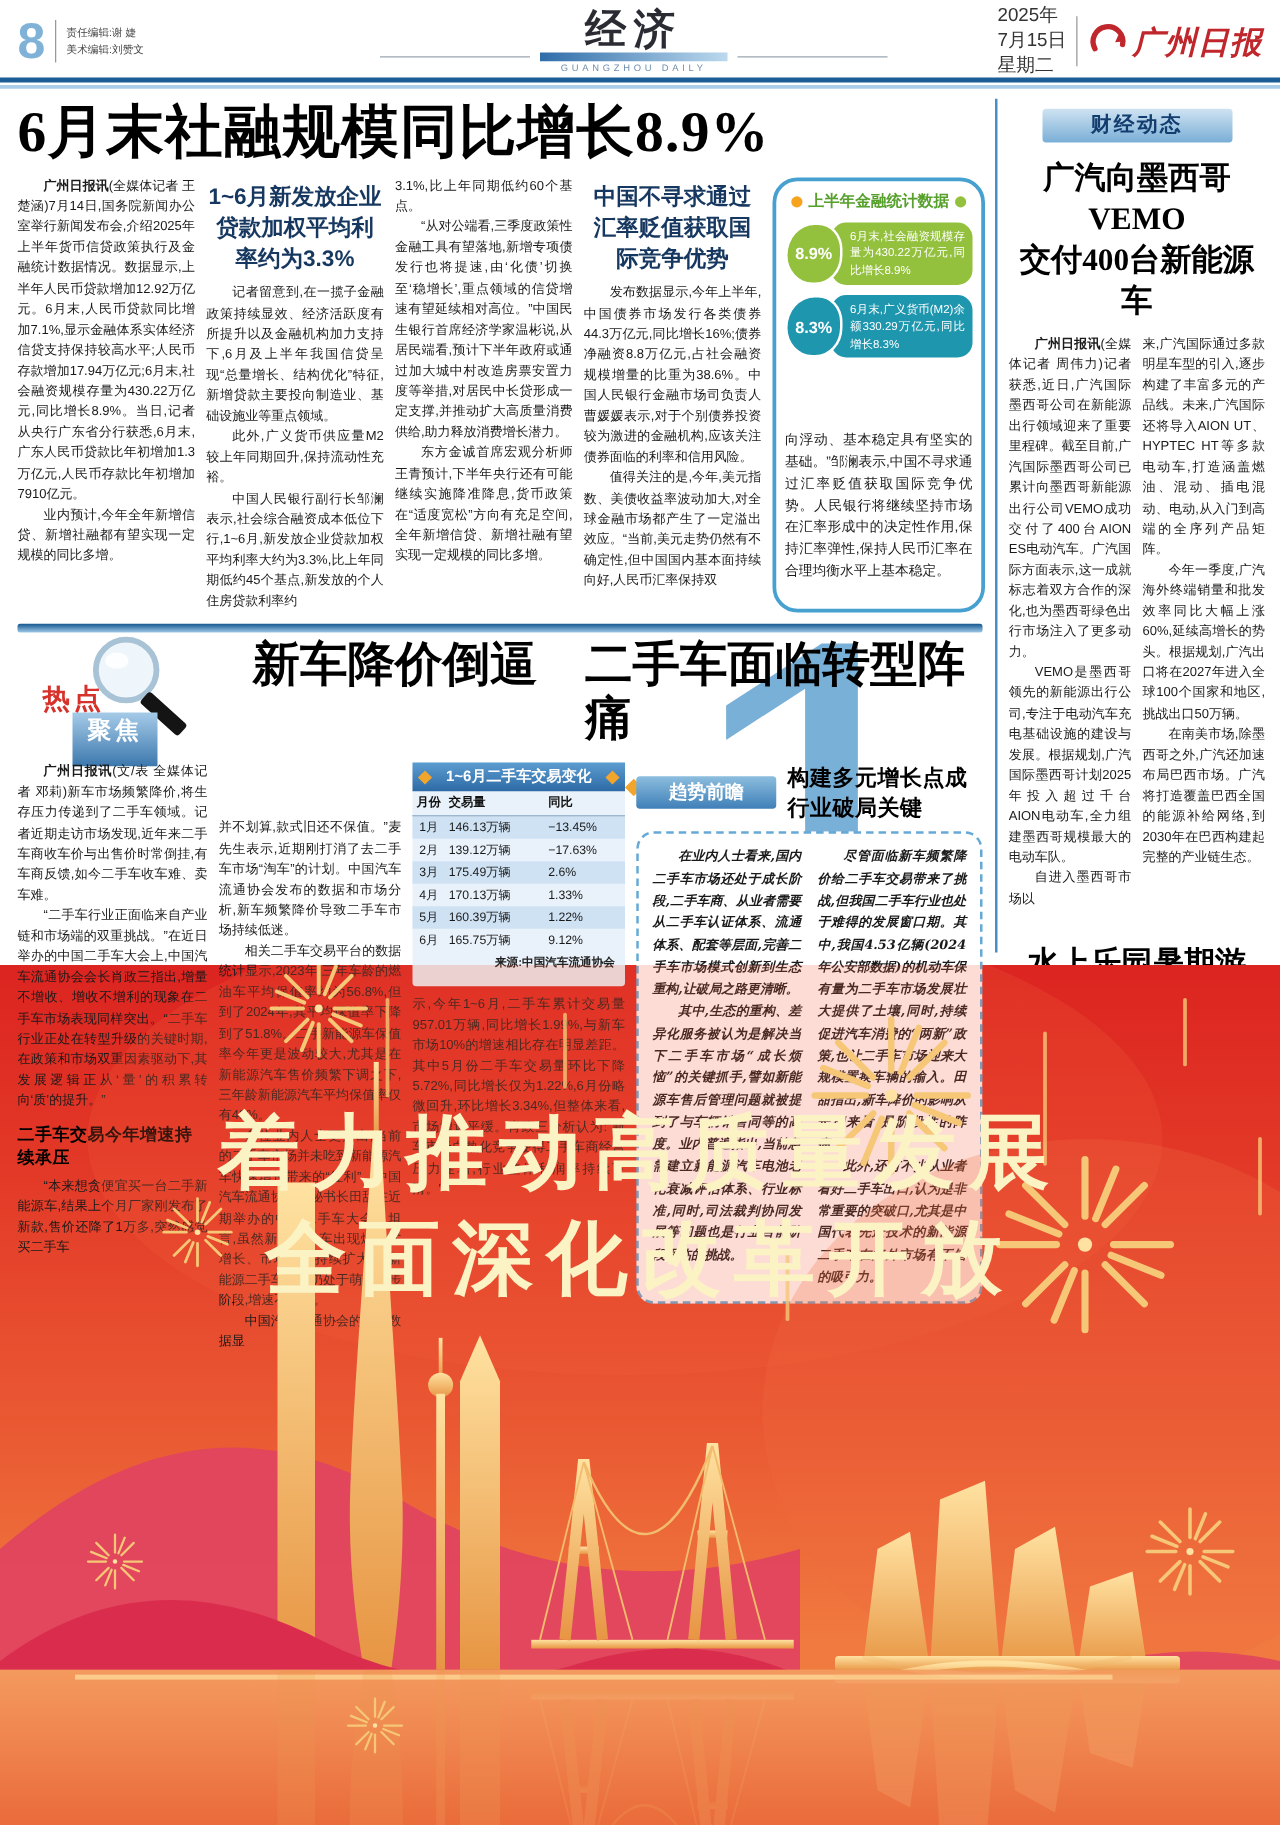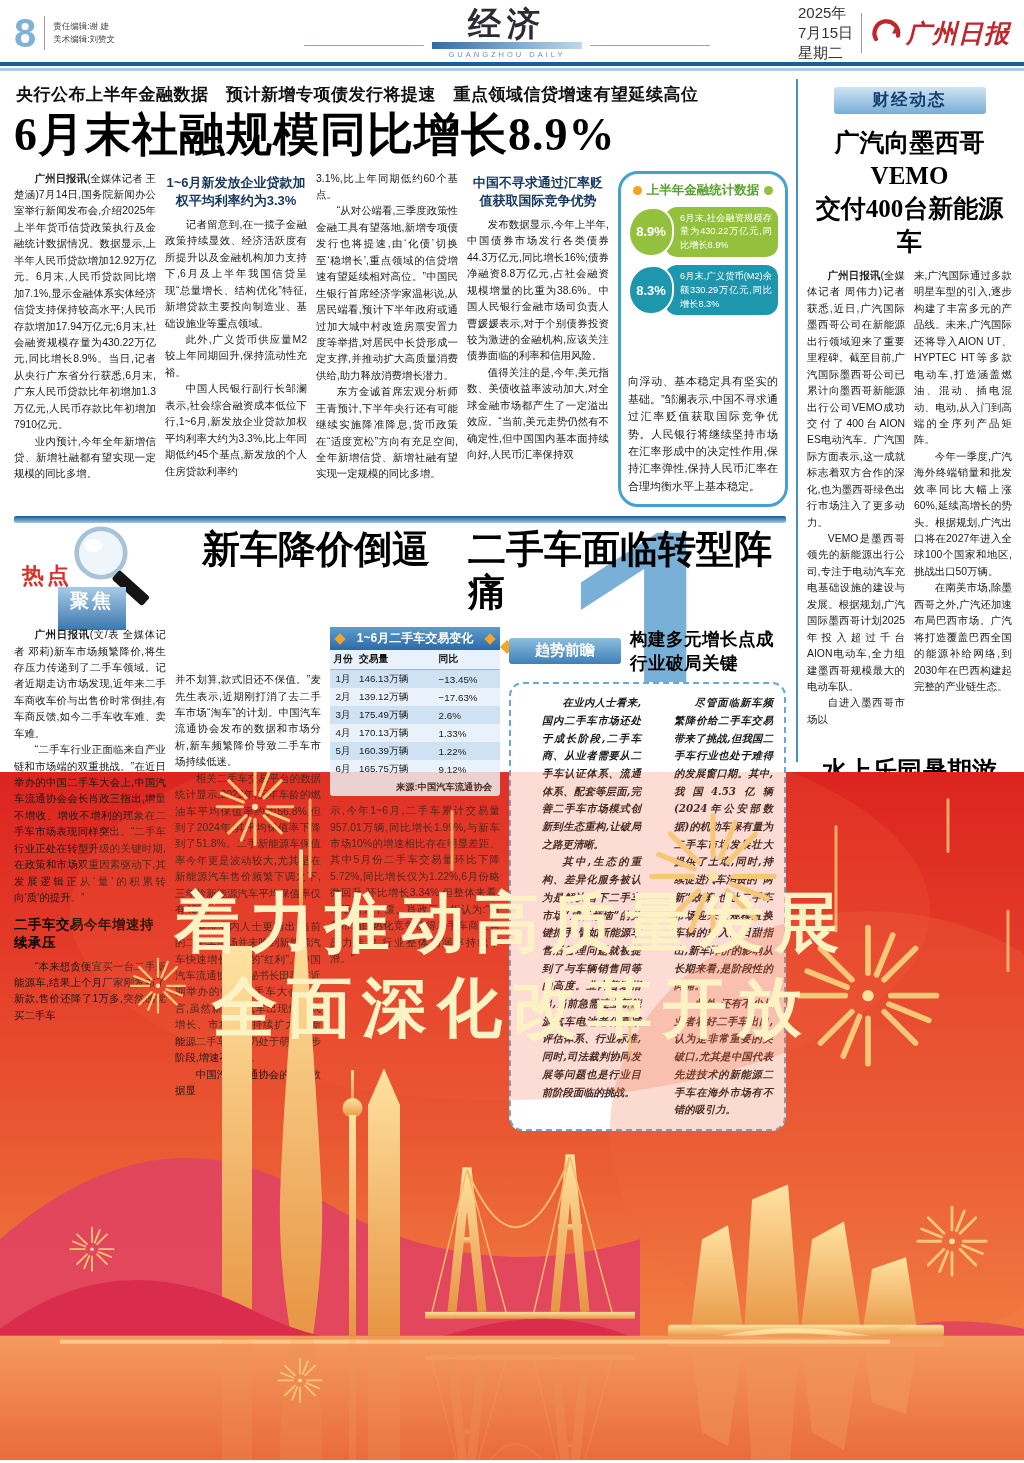--- a/index.html
+++ b/index.html
@@ -36,21 +36,21 @@
   .sidebar { flex:1; border-left:2px solid #4a8fc4; padding-left:9px; }
 
   
   .kicker1 { font-size:17px; font-weight:700; color:#111; margin:4px 0 4px 2px; letter-spacing:0.5px; }
   .headline1 { font-family:"Liberation Serif","DejaVu Serif",serif; font-size:46px; font-weight:900; letter-spacing:1px; line-height:1.1; margin:2px 0 10px; color:#000; }
   .a1-body { display:flex; gap:9px; }
   .a1col { width:142px; flex:none; }
   p.body { font-size:10.4px; line-height:1.58; text-align:justify; text-indent:2em; }
   p.body.noind { text-indent:0; }
   p.body b { font-weight:800; }
-  .colsub { font-size:13px; font-weight:800; color:#16375f; text-align:center; line-height:1.4; margin:3px 0 7px; }
+  .colsub { font-size:18px; font-weight:800; color:#16375f; text-align:center; line-height:1.4; margin:3px 0 7px; }
 
   .infobox { width:170px; flex:none; border:3px solid #46a0d0; border-radius:20px; padding:8px 7px 9px; }
   .info-title { display:flex; align-items:center; justify-content:center; gap:5px; color:#57a02c; font-weight:800; font-size:12.5px; }
   .dot { width:9px; height:9px; border-radius:50%; display:inline-block; }
   .dot.orange { background:#f6a41f; }
   .dot.green { background:#94c13d; }
   .stat { display:flex; align-items:stretch; margin:8px 0; }
   .stat-badge { width:46px; min-height:42px; border-radius:55% 45% 50% 50%; color:#fff; font-weight:800; font-size:13px; display:flex; align-items:center; justify-content:center; margin-right:-9px; z-index:1; border:2px solid #fff; flex:none; }
   .stat-pill { flex:1; border-radius:12px; padding:5px 6px 4px 15px; color:#fff; font-size:9.2px; line-height:1.5; display:flex; align-items:center; text-align:justify; }
   .stat:nth-of-type(1) .stat-badge, .stat:nth-of-type(1) .stat-pill { background:#f6a41f; }
@@ -59,50 +59,50 @@
   .info-closing { margin-top:7px; font-size:11px; line-height:1.58; text-align:justify; }
 
   .blue-div { height:7px; background:linear-gradient(#14568f,#9fc9e8); margin:9px 0 5px; border-radius:2px; }
 
   
   .article2 { position:relative; }
   .big-one { position:absolute; right:-16px; top:-40px; font-family:"DejaVu Serif","Liberation Serif",serif; font-size:430px; line-height:1; color:#79b0d7; z-index:0; user-select:none; }
   .a2-head, .a2-body { position:relative; z-index:1; }
   .a2-head { display:flex; align-items:flex-end; gap:4px; margin-top:4px; }
   .focus-badge { width:170px; height:88px; position:relative; flex:none; }
-  .fb-hot { position:absolute; left:8px; top:32px; color:#d6322b; font-size:22px; font-weight:900; letter-spacing:3px; }
+  .fb-hot { position:absolute; left:20px; top:32px; color:#d6322b; font-size:22px; font-weight:900; letter-spacing:3px; }
   .fb-focus { position:absolute; left:44px; top:58px; background:linear-gradient(180deg,#a6cbe8,#3c78ad); color:#fff; font-size:19px; font-weight:900; letter-spacing:3px; padding:1px 12px 16px; }
   .mag { position:absolute; left:40px; top:-4px; width:120px; height:84px; }
   .a2-headwrap { flex:1; text-align:center; padding-bottom:4px; }
   .kicker2 { font-size:15.5px; font-weight:700; color:#111; margin-bottom:6px; }
   .headline2 { font-family:"Liberation Serif","DejaVu Serif",serif; font-size:38px; font-weight:900; line-height:1.12; color:#000; }
   .a2-body { display:flex; gap:9px; margin-top:10px; }
   .a2c1 { width:152px; flex:none; }
   .a2c2 { width:146px; flex:none;margin-top:45px; }
   .a2c3 { width:170px; flex:none; }
   .a2c4 { flex:1; }
   .subhead2 { font-size:13.5px; font-weight:800; color:#000; margin:9px 0 7px; letter-spacing:0.5px; }
 
-  .tbl { background:#e9f2fa; border-radius:3px; padding-bottom:0; margin-bottom:7px; }
+  .tbl { background:#e9f2fa; border-radius:3px; padding-bottom:10px; margin-bottom:7px; }
   .tbl-title { display:flex; align-items:center; justify-content:space-between; background:linear-gradient(180deg,#5c9dd0,#2d6aa6); color:#fff; font-weight:800; font-size:12px; padding:3px 6px; }
   .tri { width:8px; height:8px; background:#f2a52c; transform:rotate(45deg); flex:none; }
   .tbl table { width:100%; border-collapse:collapse; font-size:9.8px; }
   .tbl th { font-weight:800; padding:3px 3px; border-bottom:1px solid #9db8cf; text-align:left; color:#111; }
   .tbl th:first-child, .tbl td:first-child { text-align:center; width:26px; }
   .tbl td { padding:2.5px 3px; }
   .tbl tbody tr:nth-child(odd) { background:#cfe2f3; }
   .tbl-src { font-size:9.3px; font-weight:700; text-align:right; padding:3px 8px 2px; color:#222; }
 
   .trend-head { display:flex; align-items:center; gap:9px; margin-bottom:7px; }
   .trend-badge { position:relative; background:linear-gradient(180deg,#8cbede,#3f7fb8); color:#fff; font-weight:900; font-size:15px; padding:3px 26px 4px; border-radius:3px; flex:none; }
   .trend-badge::before { content:""; position:absolute; left:-7px; top:4px; width:10px; height:10px; background:#f2a52c; transform:rotate(45deg); z-index:-1; }
   .trend-title { font-weight:900; font-size:17.5px; color:#000; letter-spacing:0.5px; }
   .trend-box { border:2px dashed #66a9d6; border-radius:14px; padding:10px 11px; display:flex; gap:13px; background:#fff; }
   .trend-col { flex:1; }
-  .trend-col p { font-family:"DejaVu Serif","Liberation Serif",serif; font-style:italic; font-weight:700; font-size:10.3px; line-height:1.72; text-align:justify; text-indent:2em;margin-left:20px; }
+  .trend-col p { font-family:"DejaVu Serif","Liberation Serif",serif; font-style:italic; font-weight:700; font-size:10.3px; line-height:1.72; text-align:justify; text-indent:2em; }
 
   
   .side-badge { width:152px; margin:8px auto 4px; text-align:center; background:linear-gradient(180deg,#cfe3f2,#79aed6); border-radius:3px; color:#123d6e; font-weight:900; font-size:16.5px; letter-spacing:2px; padding:2px 0 3px; }
   .side-h2 { text-align:center; font-family:"Liberation Serif","DejaVu Serif",serif; font-size:25px; font-weight:900; line-height:1.32; margin:12px 0 10px; color:#000; }
   .side-h2.second { margin-top:26px; }
   .side-cols { display:flex; gap:9px; }
   .side-col { flex:1; }
 
   
   .poster { position:relative; height:688px; margin-top:4px; overflow:hidden;
@@ -153,21 +153,20 @@
   <div class="rule">
     <div class="dark"></div>
     <div class="light"></div>
   </div>
 
   <div class="content">
 
     <main class="left-main">
 
       <section>
-        <div class="kicker1">央行公布上半年金融数据　预计新增专项债发行将提速　重点领域信贷增速有望延续高位</div>
         <h1 class="headline1">6月末社融规模同比增长8.9%</h1>
         <div class="a1-body">
           <div class="a1col">
             <p class="body"><b>广州日报讯</b><span>(全媒体记者 王楚涵)7月14日,国务院新闻办公室举行新闻发布会,介绍2025年上半年货币信贷政策执行及金融统计数据情况。数据显示,上半年人民币贷款增加12.92万亿元。6月末,人民币贷款同比增加7.1%,显示金融体系实体经济信贷支持保持较高水平;人民币存款增加17.94万亿元;6月末,社会融资规模存量为430.22万亿元,同比增长8.9%。当日,记者从央行广东省分行获悉,6月末,广东人民币贷款比年初增加1.3万亿元,人民币存款比年初增加7910亿元。</span></p>
             <p class="body">业内预计,今年全年新增信贷、新增社融都有望实现一定规模的同比多增。</p>
           </div>
           <div class="a1col">
             <div class="colsub">1~6月新发放企业贷款加权平均利率约为3.3%</div>
             <p class="body">记者留意到,在一揽子金融政策持续显效、经济活跃度有所提升以及金融机构加力支持下,6月及上半年我国信贷呈现“总量增长、结构优化”特征,新增贷款主要投向制造业、基础设施业等重点领域。</p>
             <p class="body">此外,广义货币供应量M2较上年同期回升,保持流动性充裕。</p>

